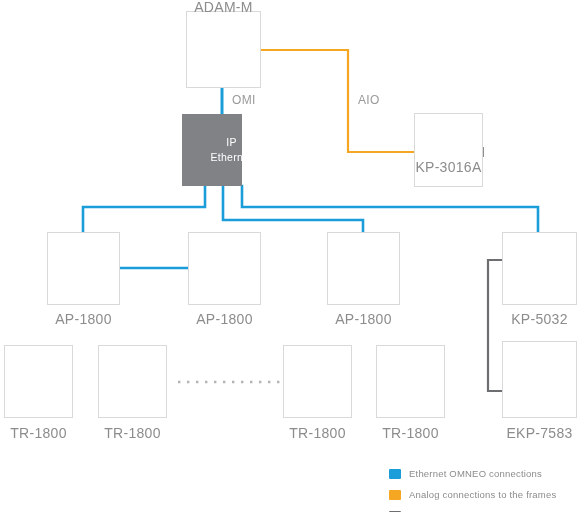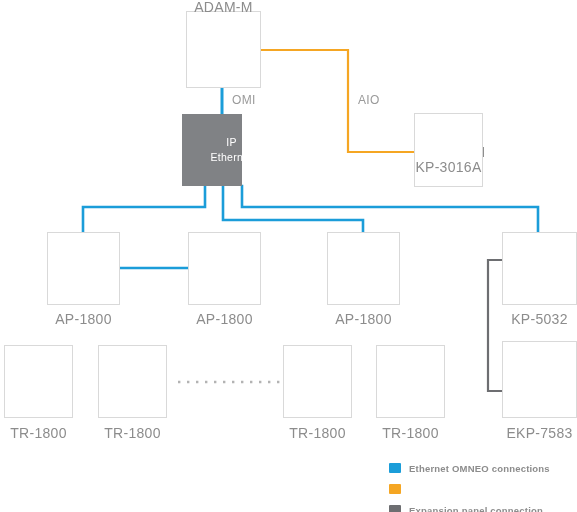--- a/index.html
+++ b/index.html
@@ -22,21 +22,21 @@
     display:flex;flex-direction:column;align-items:center;justify-content:center;
     font-size:10.5px;line-height:15px;letter-spacing:.3px;
   }
   .ip-network span{display:block;}
   .edge-label{
     position:absolute;font-size:12px;color:#9a9a9a;letter-spacing:.3px;white-space:nowrap;
   }
   
   #legend{position:absolute;left:389px;top:463px;width:188px;}
   .legend-row{
-    display:flex;align-items:flex-start;height:16px;margin-bottom:5px;font-weight:bold;
+    display:flex;align-items:flex-end;height:16px;margin-bottom:5px;
   }
   .legend-swatch{
     width:12px;height:10px;margin-right:8px;flex:0 0 auto;border-radius:1px;
   }
   .legend-text{font-size:9.5px;color:#8c8c8c;letter-spacing:.2px;white-space:nowrap;}
   svg{display:block;}
 </style>
 </head>
 <body>
 
@@ -298,18 +298,19 @@
 <div class="node-box" style="left:376px;top:345px;width:69px;height:73px;"></div>
 <div class="node-label" style="left:376px;top:425px;width:69px;">TR-1800</div>
 
 <div id="legend">
   <div class="legend-row">
     <span class="legend-swatch" style="background:#1b9dd9;"></span>
     <span class="legend-text">Ethernet OMNEO connections</span>
   </div>
   <div class="legend-row">
     <span class="legend-swatch" style="background:#f5a623;"></span>
+    <span class="legend-text">Analog connections to the frames</span>
   </div>
   <div class="legend-row">
     <span class="legend-swatch" style="background:#6d6e71;"></span>
     <span class="legend-text">Expansion panel connection</span>
   </div>
 </div>
 
 </body></html>

